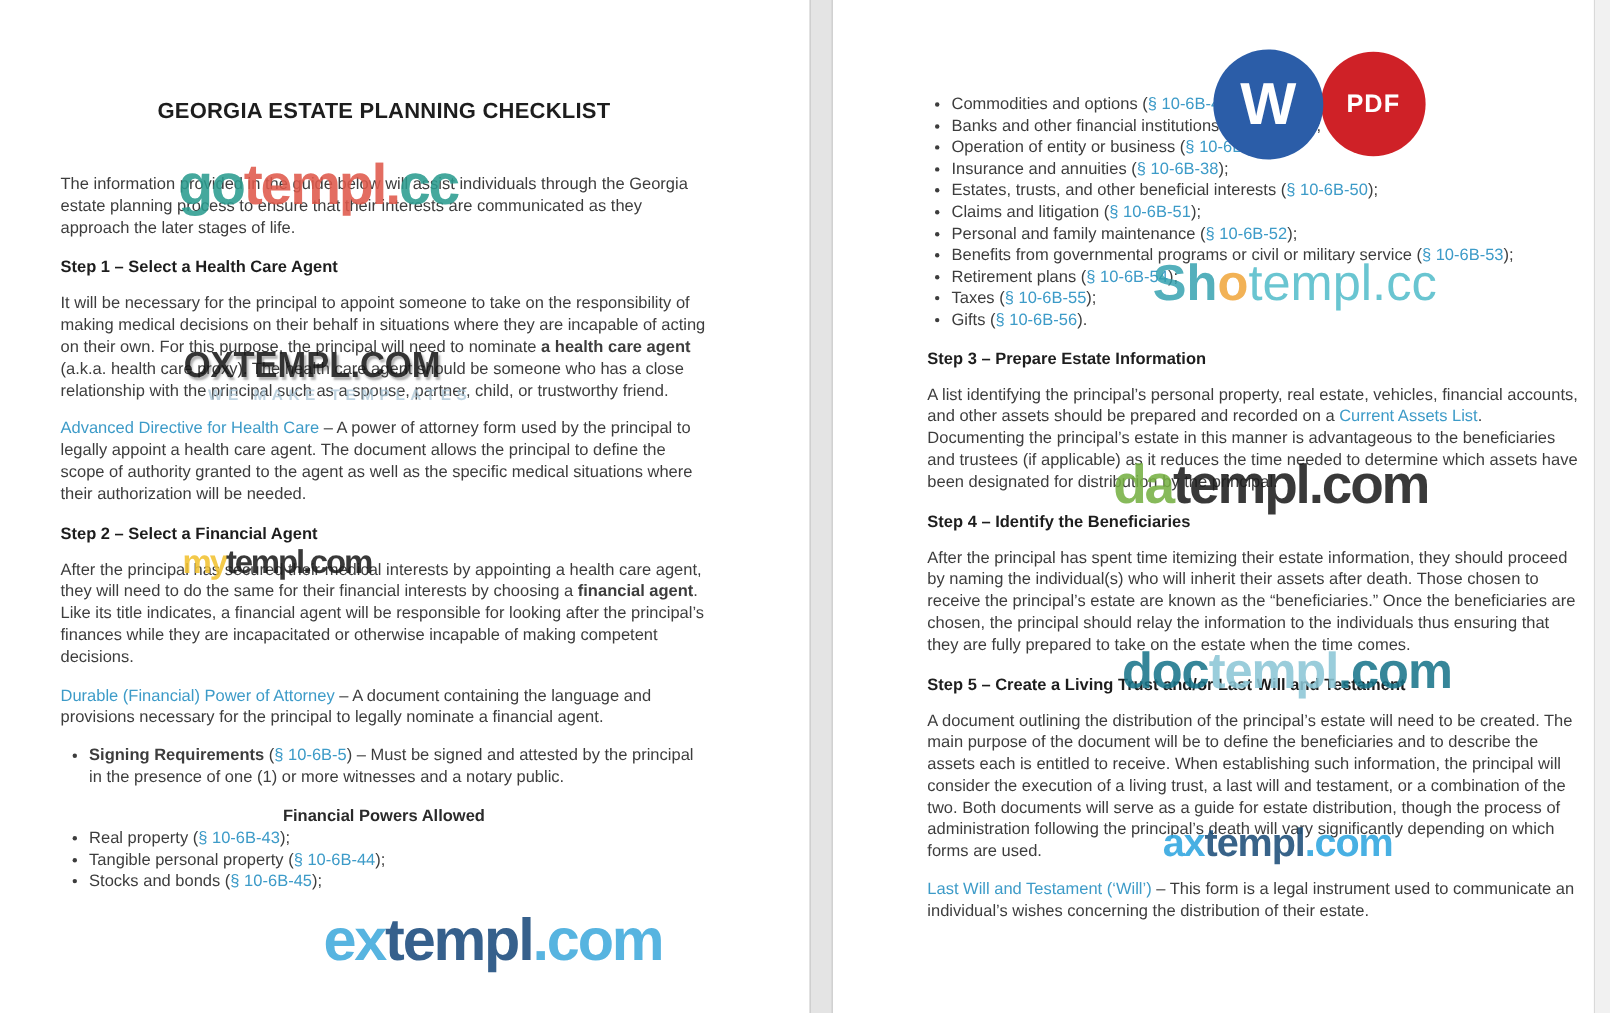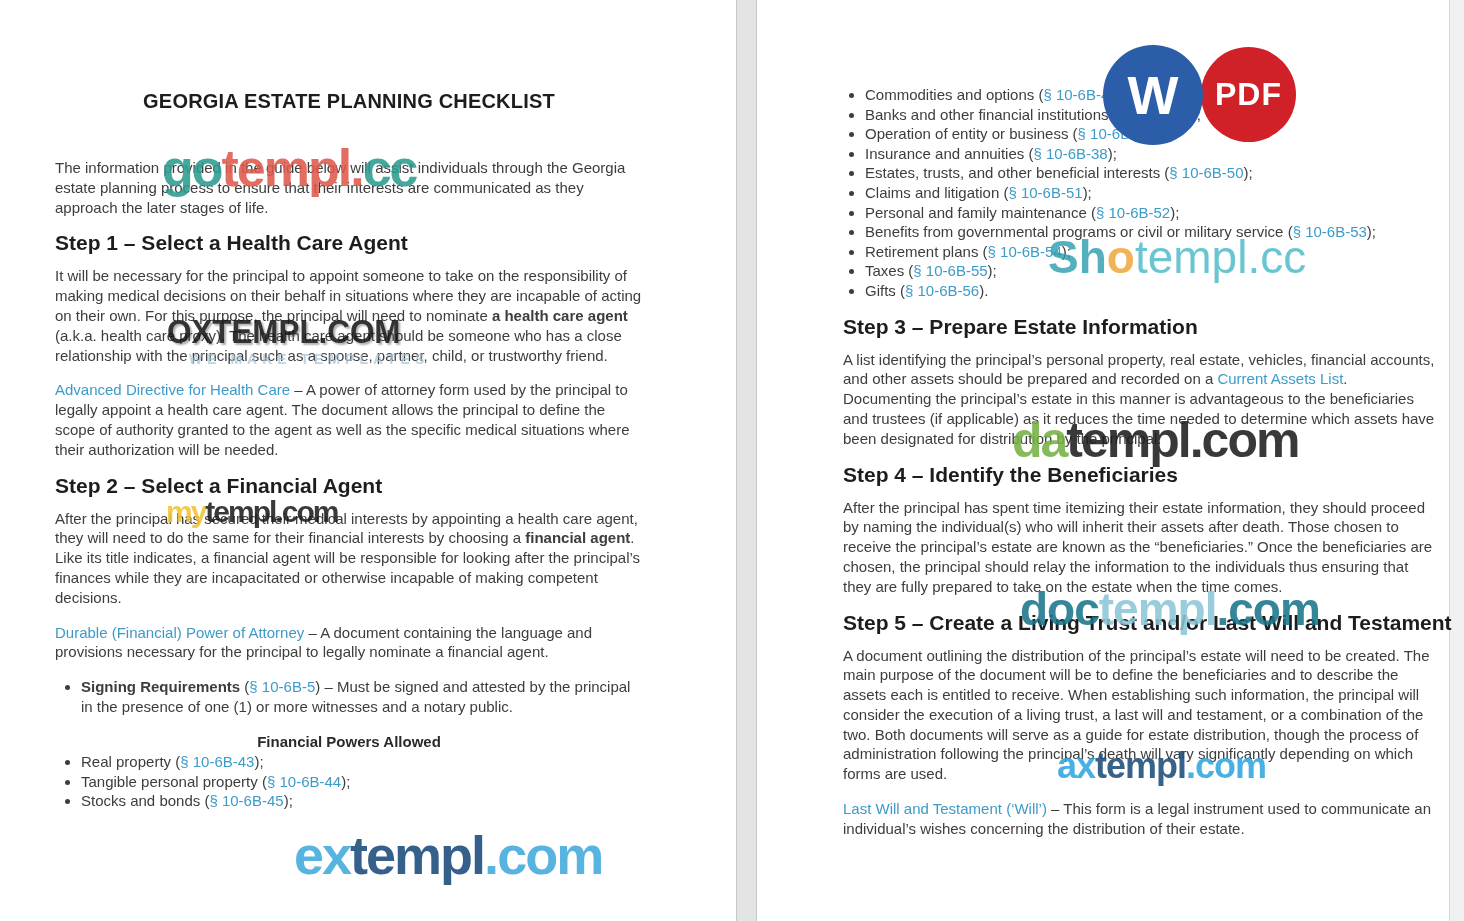--- a/index.html
+++ b/index.html
@@ -18,21 +18,21 @@
 
   .col { position:absolute; color:#3d3d3d; font-size:15px; }
   .col-left  { left:55px;  top:88px; width:588px; }
   .col-right { left:843px; top:80px; width:596px; }
 
   h1.doc-title {
     font-size:20px; line-height:26px; font-weight:bold; color:#1d1d1d;
     text-align:center; margin:0 0 44px 0; letter-spacing:.2px;
   }
   h2.step {
-    font-size:21px; line-height:22px; font-weight:bold; color:#1d1d1d;
+    font-size:15px; line-height:22px; font-weight:bold; color:#1d1d1d;
     margin:14px 0 12px 0; white-space:nowrap;
   }
   p.body { line-height:19.8px; margin:0 0 15px 0; }
   p.bold-line { font-weight:bold; margin:0; line-height:20px; color:#2a2a2a;text-align:center; }
   ul.blist { margin:0 0 15px 0; padding-left:26px; list-style:disc; }
   ul.blist li { line-height:19.8px; margin:0; }
   ul.blist-tight { margin:5px 0 15px 0; padding-left:22px; list-style:disc; }
   ul.blist-tight li { line-height:19.6px; margin:0; }
   .link { color:#3d9bc8; }
 
@@ -49,21 +49,21 @@
   .wm-datempl  { left:1012px; top:411px; font-size:50px; letter-spacing:-2px; }
   .wm-doctempl { left:1020px; top:582px; font-size:46px; letter-spacing:-1px; }
   .wm-axtempl  { left:1057px; top:745px; font-size:36px; letter-spacing:-1px; }
 
   
   .circle-icon {
     position:absolute; border-radius:50%; color:#fff; font-weight:bold;
     display:flex; align-items:center; justify-content:center; z-index:6;
   }
   .icon-word { left:1103px; top:45px; width:100px; height:100px; font-size:54px; z-index:7; }
-  .icon-pdf  { left:1201px; top:47px; width:95px;  height:95px;  font-size:32px; letter-spacing:1px; }
+  .icon-pdf  { left:1201px; top:47px; width:95px;  height:95px;  font-size:23px; letter-spacing:1px; }
 </style>
 </head>
 <body>
 
 <div class="screen">
 
   <div class="page page-1"></div>
   <div class="page page-2"></div>
   <div class="page-divider"></div>
   <div class="right-edge"></div>

